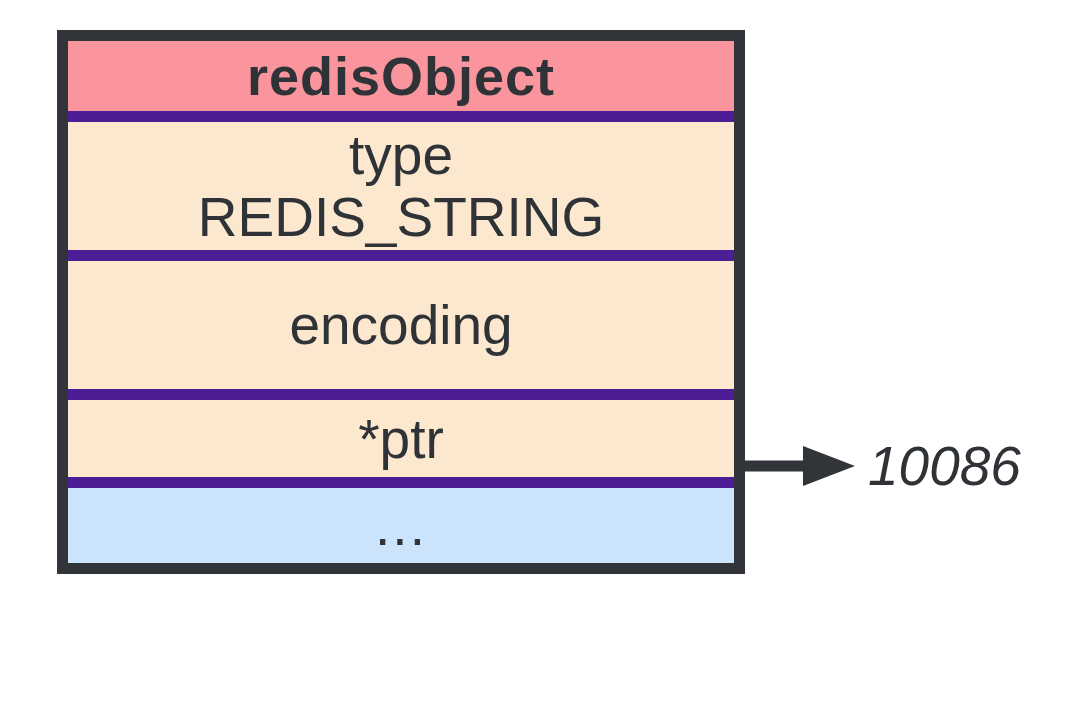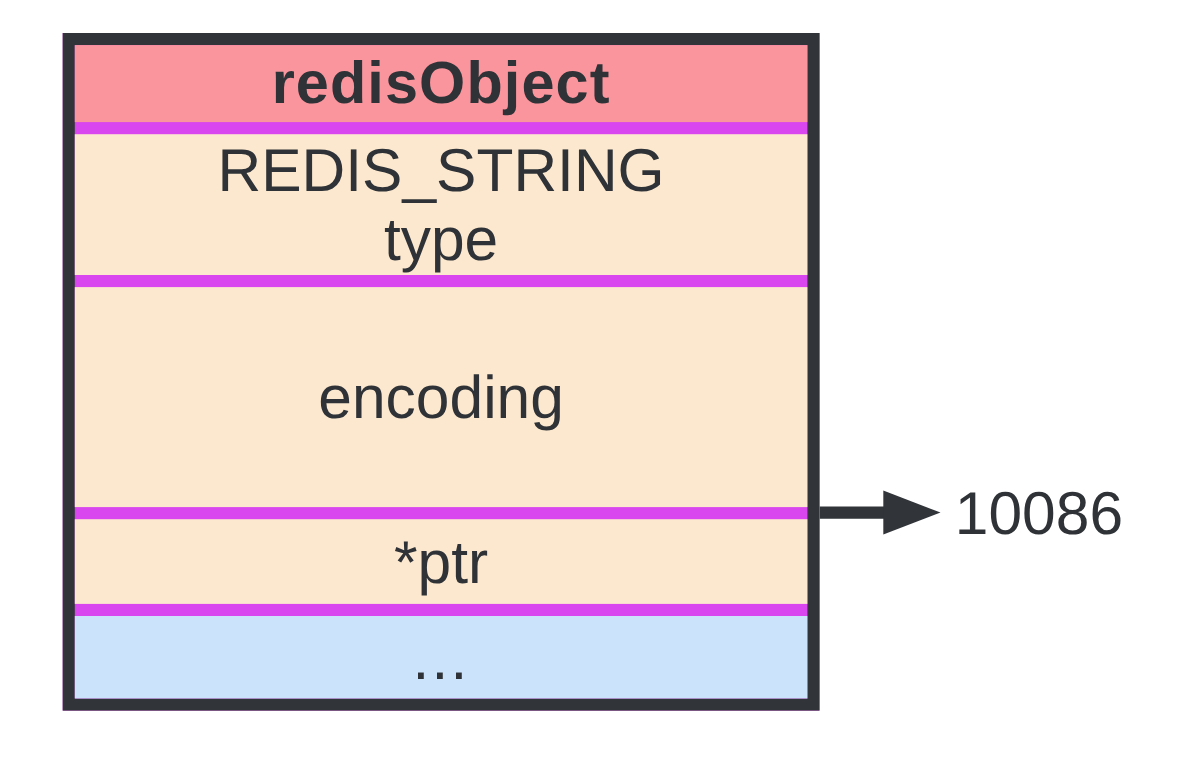--- a/index.html
+++ b/index.html
@@ -15,21 +15,21 @@
     background: #ffffff;
     overflow: hidden;
   }
   .struct-box {
     position: absolute;
     left: 57px;
     top: 30px;
     width: 688px;
     box-sizing: border-box;
     border: 11px solid #313438;
-    background: #d946ef;
+    background: #4c1d95;
   }
   .row {
     width: 100%;
     display: flex;
     flex-direction: column;
     align-items: center;
     justify-content: center;
     color: #2f3337;
     font-size: 55px;
     line-height: 62px;
@@ -43,21 +43,21 @@
     background: #fa959d;
     font-size: 54px;
     font-weight: bold;
     letter-spacing: 1px;
   }
   .row-type {
     height: 128px;
     background: #fce8cf;
   }
   .row-encoding {
-    height: 200px;
+    height: 128px;
     background: #fce8cf;
   }
   .row-ptr {
     height: 77px;
     background: #fce8cf;
     text-align: right;
   }
   .row-ellipsis {
     height: 75px;
     background: #cbe3fb;
@@ -72,36 +72,37 @@
   }
   .pointer-value {
     position: absolute;
     left: 868px;
     top: 436px;
     height: 60px;
     line-height: 60px;
     font-size: 55px;
     color: #2f3337;
     white-space: nowrap;
+    font-style: italic;
   }
 </style>
 </head>
 <body>
 
 <div class="canvas">
 
   <div class="struct-box">
 
     <div class="row row-header">
       <div>redisObject</div>
     </div>
 
     <div class="row row-type">
+      <div>type</div>
       <div>REDIS_STRING</div>
-      <div>type</div>
     </div>
 
     <div class="row row-encoding">
       <div>encoding</div>
     </div>
 
     <div class="row row-ptr">
       <div>*ptr</div>
     </div>
 

